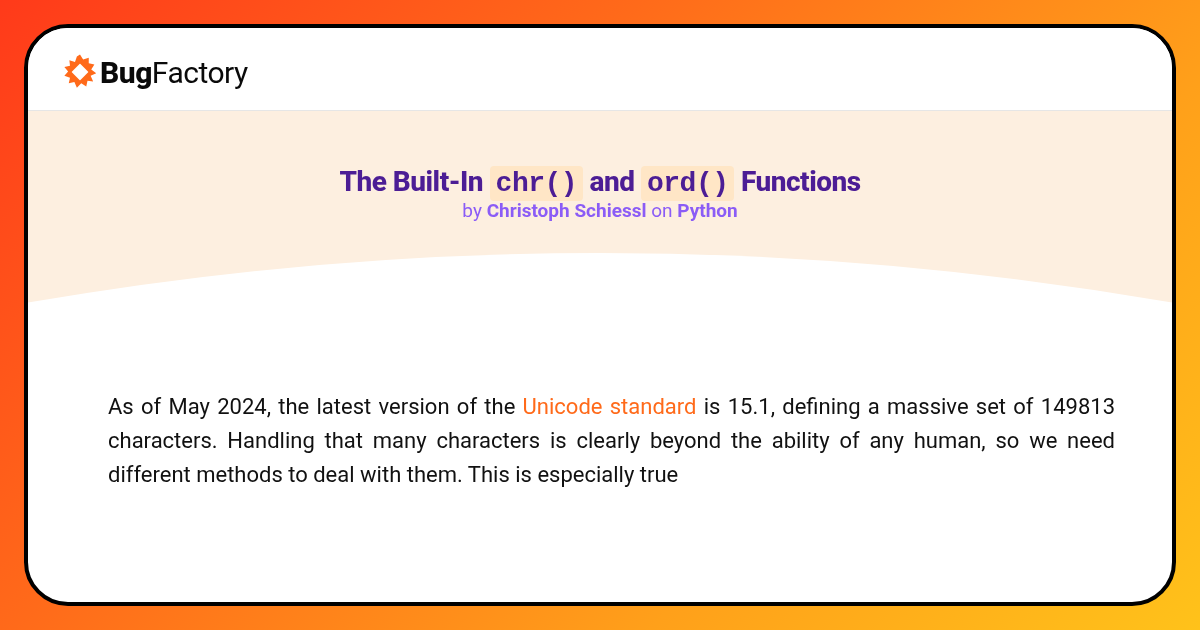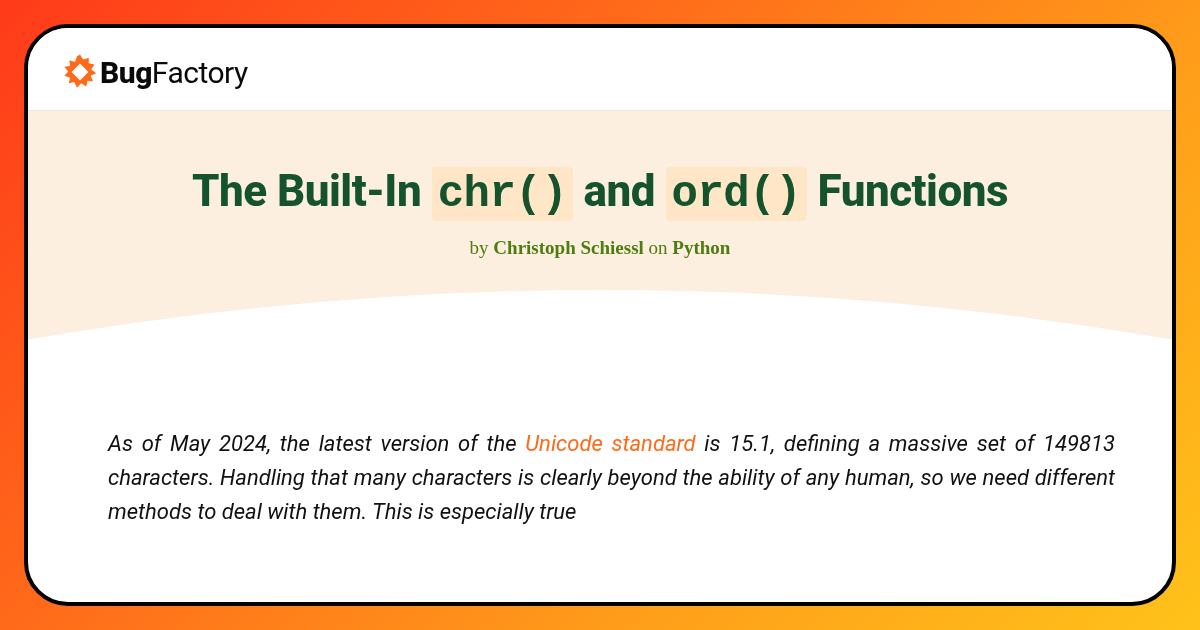--- a/index.html
+++ b/index.html
@@ -37,44 +37,42 @@
     cursor: pointer;
   }
   
   .hero {
     position: relative;
     background: #fdefe0;
     padding: 54px 40px 120px 40px;
     text-align: center;
   }
   .hero h1 {
-    font-size: 44px; font-weight: 800; color: #14532d;
+    font-size: 28px; font-weight: 800; color: #4c1d95;
     letter-spacing: -0.5px;
   }
   .hero h1 .code {
     font-family: "SFMono-Regular", Consolas, "Liberation Mono", Menlo, monospace;
     background: #ffe6c6;
     padding: 2px 6px;
     border-radius: 4px;
     font-weight: 700;
   }
   .byline {
-    margin-top: 18px;
-    font-size: 19px; color: #4d7c0f; font-family: Liberation Serif, serif;
+    font-size: 19px; color: #8b5cf6;
   }
   .byline .strong { font-weight: 700; }
   
   .curve {
     position: absolute; left: -5%; right: -5%; bottom: -1px; width: 110%; height: 120px;
     display: block;
   }
   
   .body {
     padding: 48px 57px 0 80px;
-    font-style: italic;
   }
   .body p {
     font-size: 22px; line-height: 1.55; color: #111;
     text-align: justify;
   }
   .body a.ulink { color: #ff6a1a; text-decoration: none; }
 </style>
 </head>
 <body>
 

